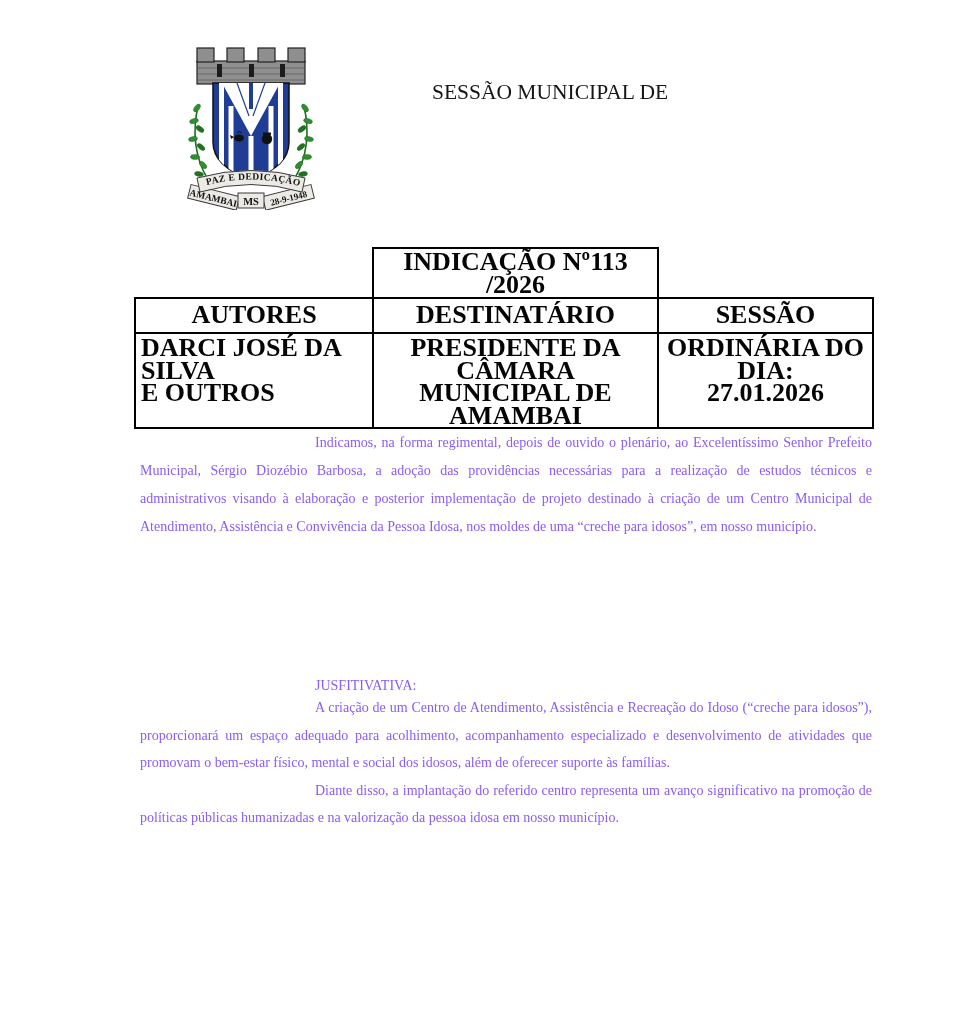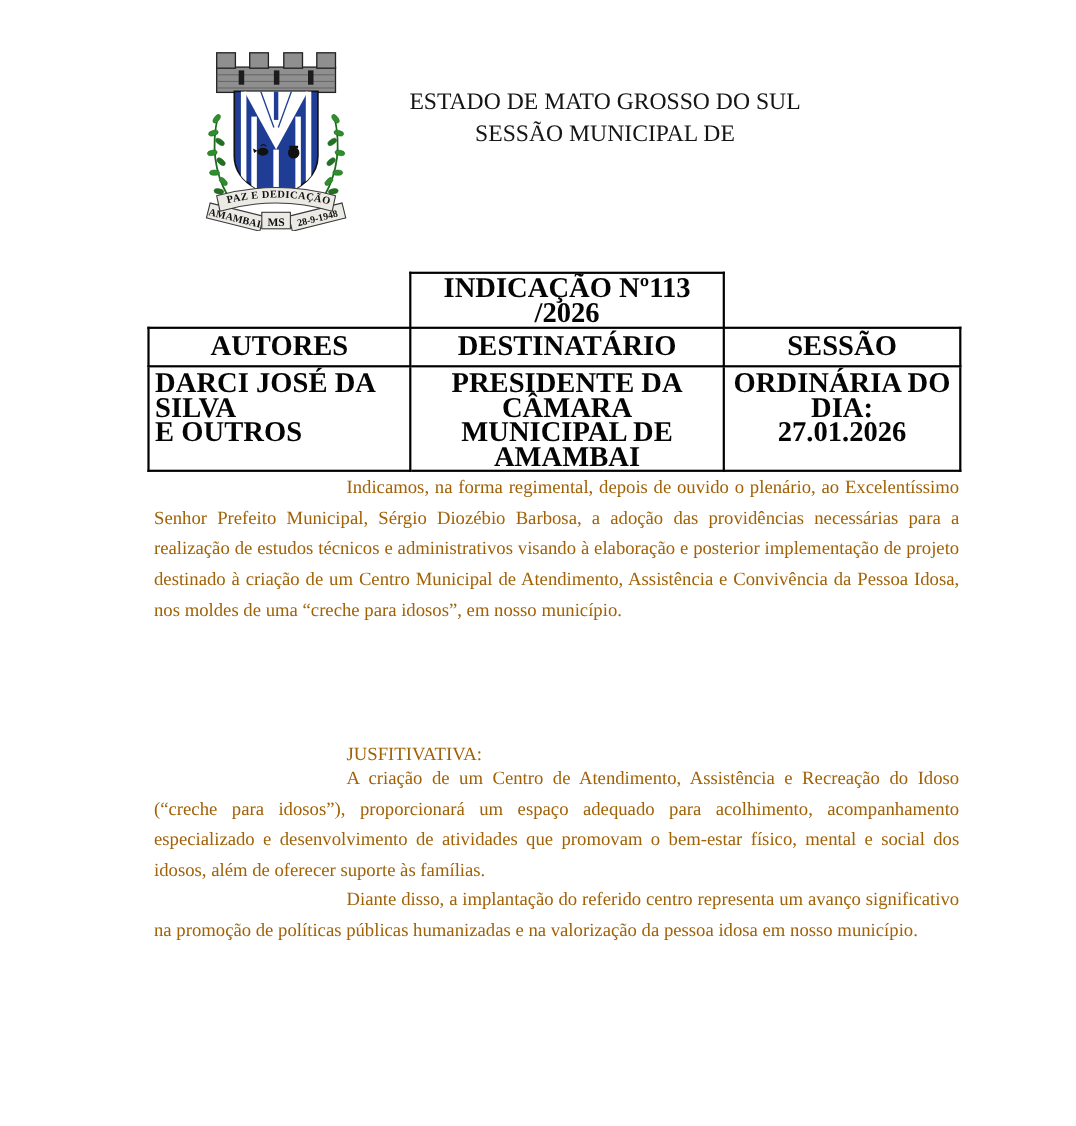--- a/index.html
+++ b/index.html
@@ -39,21 +39,21 @@
   tr.row-data   { height: 73px; margin-top: 44px; }
   .cell-title   { text-align: center; vertical-align: top; padding-top: 2px; }
   table.info th { text-align: center; vertical-align: middle; padding: 0 2px; border-radius: 14px; }
   .cell-authors { text-align: left;   vertical-align: top; padding: 3px 4px 0 5px; }
   .cell-center  { text-align: center; vertical-align: top; padding: 3px 4px 0 4px; }
   .preline { white-space: pre-line; }
 
   
   .bodytext {
     position: absolute; left: 140px; width: 732px;
-    font-size: 17px; text-align: justify; color: #a16207;
+    font-size: 14px; text-align: justify; color: #8b5cf6;
   }
   .bodytext p { margin: 0; text-indent: 175px; }
   #para1   { top: 429px; line-height: 28px; }
   #heading { top: 672px; line-height: 28px; text-align: left; }
   #paras   { top: 694px; line-height: 27.5px; }
 </style>
 </head>
 <body>
 
 <div class="page">
@@ -140,21 +140,20 @@
       <path d="M 12,132 Q 66,117 120,132 L 117,146 Q 66,131 15,146 Z" fill="#eceae4" stroke="#3a3a3a" stroke-width="1"></path>
       <text font-size="9.5" font-weight="bold" fill="#111" letter-spacing="0.4" font-family="Liberation Serif, serif">
         <textPath href="#mottoPath" startOffset="8">PAZ E DEDICAÇÃO</textPath>
       </text>
       <rect x="53" y="147" width="26" height="15" fill="#eceae4" stroke="#3a3a3a" stroke-width="1"></rect>
       <text x="66" y="159" text-anchor="middle" font-size="10.5" font-weight="bold" fill="#111" font-family="Liberation Serif, serif">MS</text>
     </g>
   </svg>
 
   <div class="letterhead">
-    <div class="lh1">ESTADO DE MATO GROSSO DO SUL</div>
     <div class="lh2">SESSÃO MUNICIPAL DE</div>
   </div>
 
   <table class="info">
     <colgroup>
         <col style="width:238px">
         <col style="width:285px">
         <col style="width:215px">
       </colgroup>
     <tbody>

